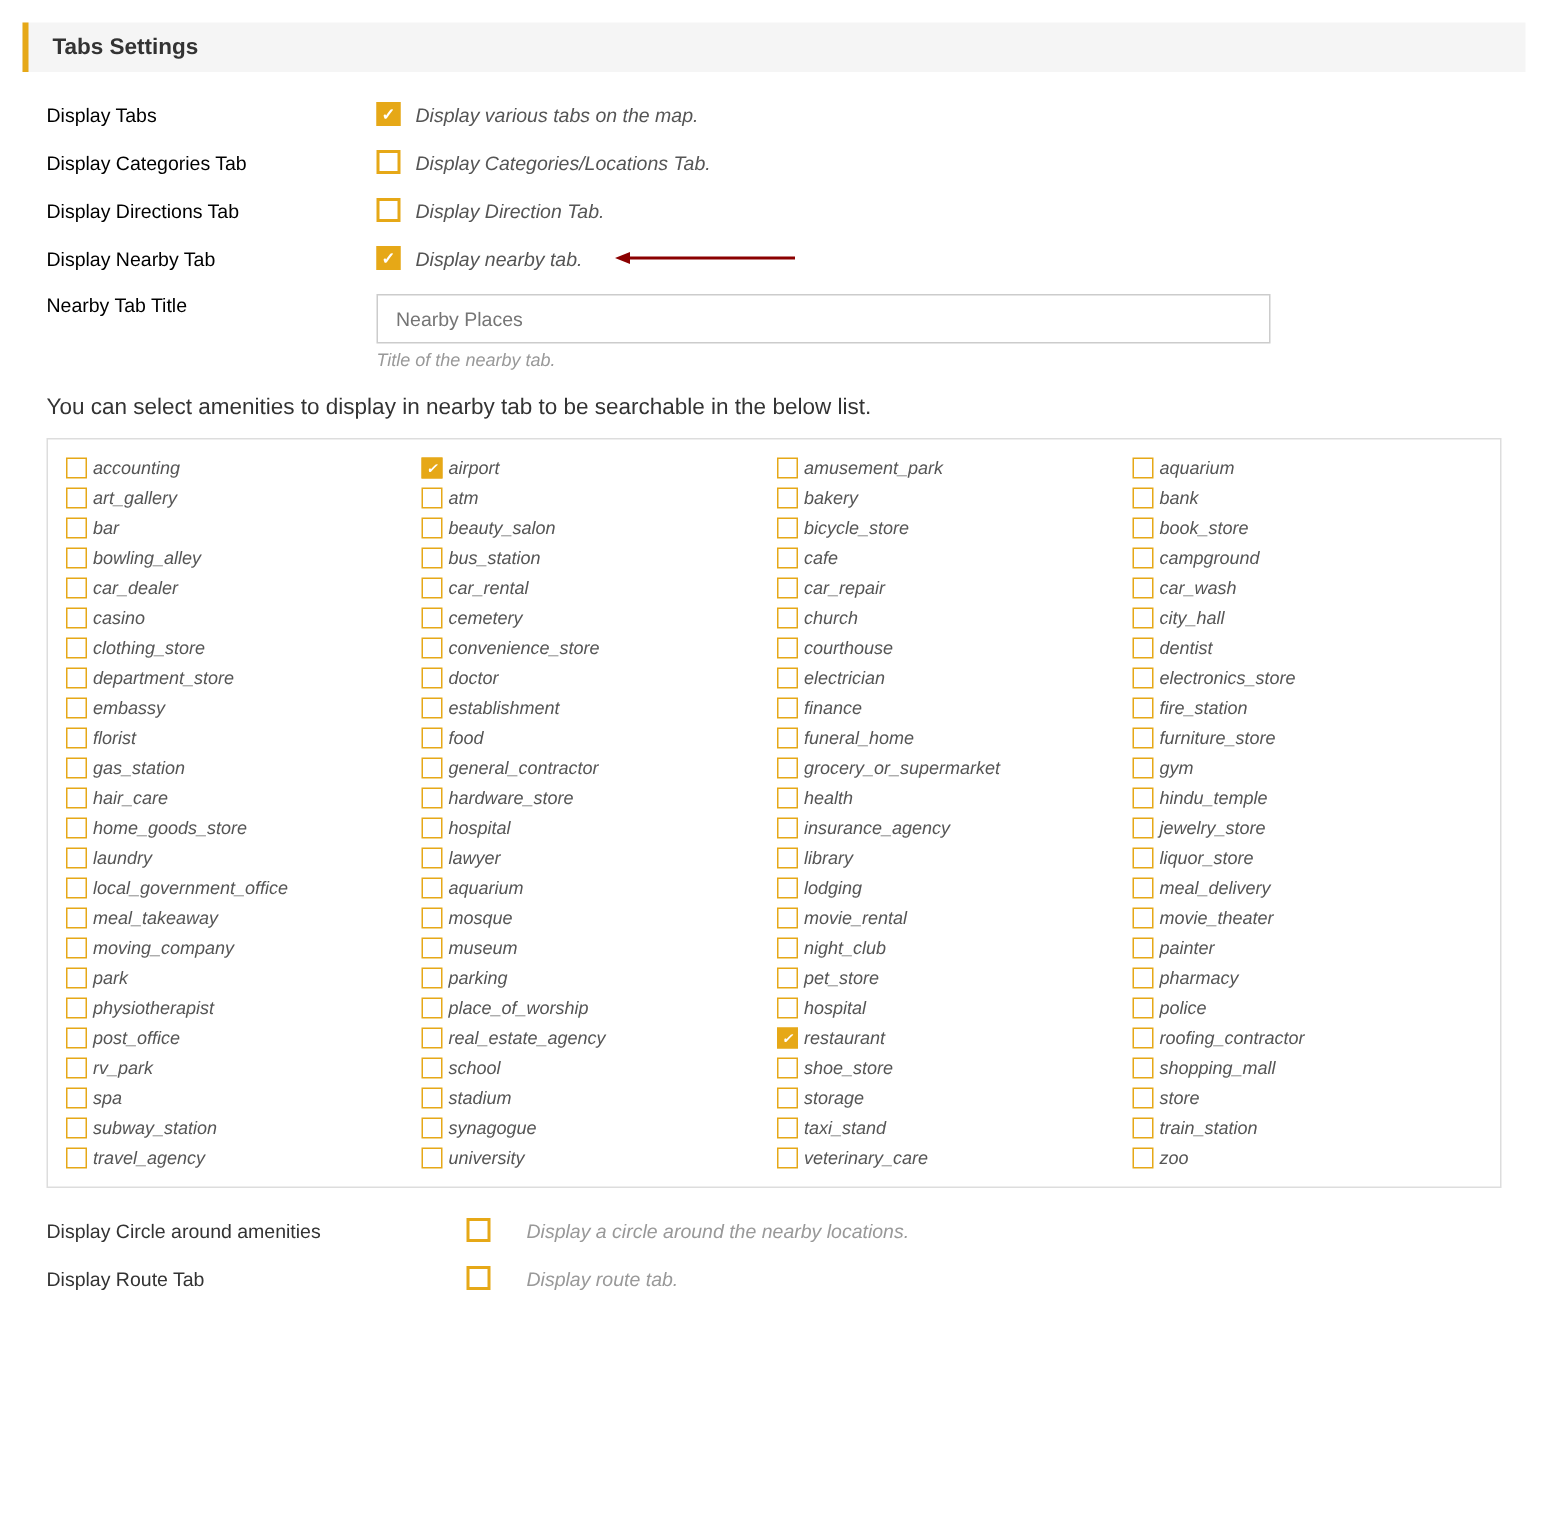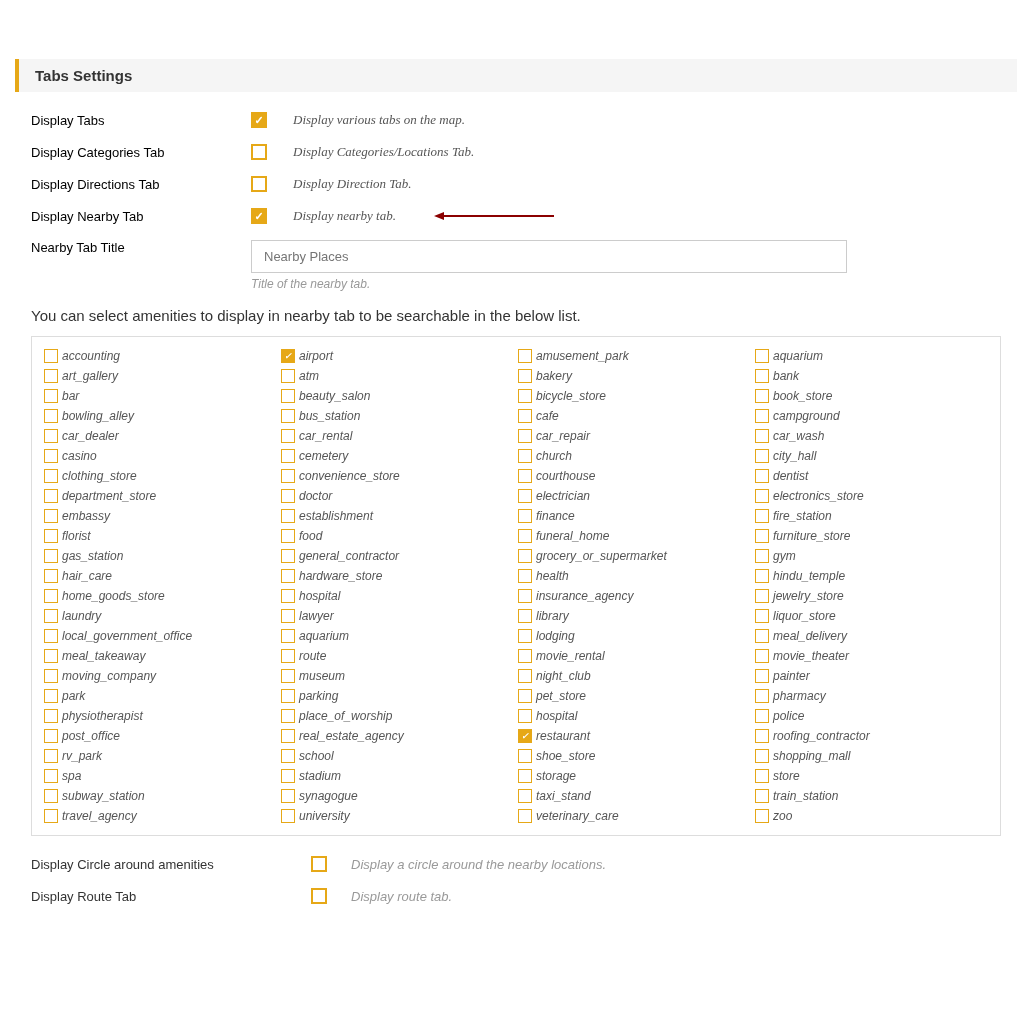--- a/index.html
+++ b/index.html
@@ -1,18 +1,18 @@
 <!DOCTYPE html>
 <html><head>
   <meta charset="utf-8">
   <style>
     * { box-sizing: border-box; margin: 0; padding: 0; }
     body { font-family: Arial, sans-serif; font-size: 13px; color: #333; background: #fff; }
     
-    .page-container { padding: 15px; max-width: 1032px; margin-top: 44px; }
+    .page-container { padding: 15px; max-width: 1032px; }
     
     .section-header {
       background: #f5f5f5;
       border-left: 4px solid #e6a817;
       padding: 8px 16px;
       font-size: 15px;
       font-weight: 600;
       color: #333;
       margin-bottom: 20px;
     }
@@ -27,23 +27,22 @@
     
     .setting-label {
       width: 220px;
       font-size: 13px;
       color: #000000;
       flex-shrink: 0;
     }
     
     .setting-control {
       display: flex;
-      align-items: flex-start;
-      gap: 26px;
-      font-family: Liberation Serif, serif;
+      align-items: center;
+      gap: 10px;
     }
     
     .checkbox-custom {
       width: 16px;
       height: 16px;
       border: 2px solid #e6a817;
       display: inline-flex;
       align-items: center;
       justify-content: center;
       flex-shrink: 0;
@@ -465,21 +464,21 @@
         <div class="amenity-item">
           <div class="amenity-checkbox"></div>
           <span>meal_delivery</span>
         </div>
         <div class="amenity-item">
           <div class="amenity-checkbox"></div>
           <span>meal_takeaway</span>
         </div>
         <div class="amenity-item">
           <div class="amenity-checkbox"></div>
-          <span>route</span>
+          <span>mosque</span>
         </div>
         <div class="amenity-item">
           <div class="amenity-checkbox"></div>
           <span>movie_rental</span>
         </div>
         <div class="amenity-item">
           <div class="amenity-checkbox"></div>
           <span>movie_theater</span>
         </div>
         <div class="amenity-item">

